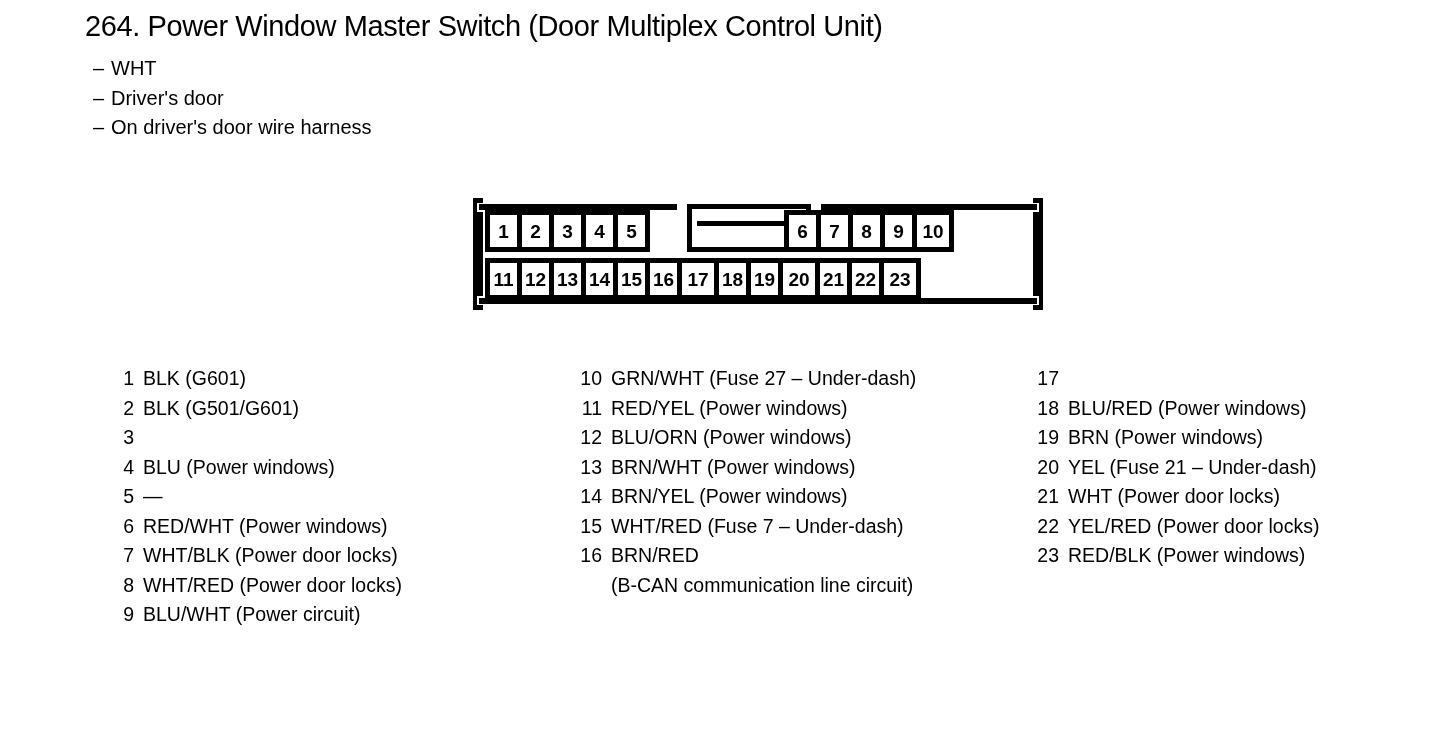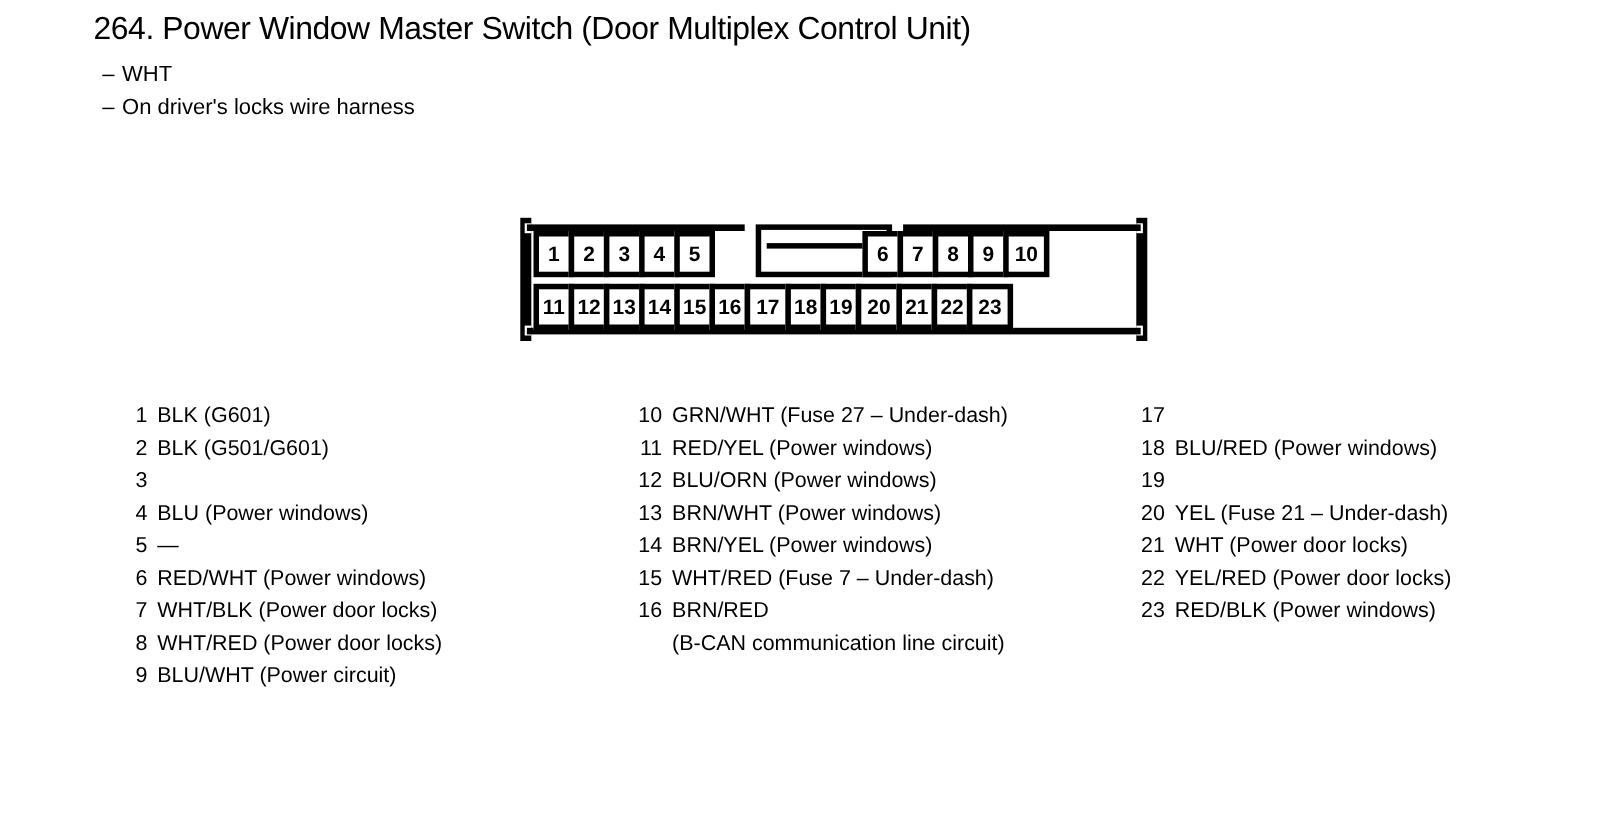--- a/index.html
+++ b/index.html
@@ -175,21 +175,24 @@
 
 <div id="header-block">
   <div id="page-title">264.  Power Window Master Switch (Door Multiplex Control Unit)</div>
 </div>
 
 <ul id="subtitle-list">
   <li>
     <span class="dash-prefix">–</span><span>WHT</span>
   </li>
   <li>
-    <span class="dash-prefix">–</span><span>On driver's locks wire harness</span>
+    <span class="dash-prefix">–</span><span>Driver's door</span>
+  </li>
+  <li>
+    <span class="dash-prefix">–</span><span>On driver's door wire harness</span>
   </li>
 </ul>
 
 <div id="connector">
 
   <div class="post left"></div>
   <div class="post right"></div>
   <div class="notch tl"></div>
   <div class="notch bl"></div>
   <div class="notch tr"></div>
@@ -307,20 +310,21 @@
 <div class="pin-list" id="pin-list-col3">
   <div class="pin-entry">
     <span class="pin-num">17</span>
   </div>
   <div class="pin-entry">
     <span class="pin-num">18</span>
     <span class="pin-desc">BLU/RED (Power windows)</span>
   </div>
   <div class="pin-entry">
     <span class="pin-num">19</span>
+    <span class="pin-desc">BRN (Power windows)</span>
   </div>
   <div class="pin-entry">
     <span class="pin-num">20</span>
     <span class="pin-desc">YEL (Fuse 21 – Under-dash)</span>
   </div>
   <div class="pin-entry">
     <span class="pin-num">21</span>
     <span class="pin-desc">WHT (Power door locks)</span>
   </div>
   <div class="pin-entry">

